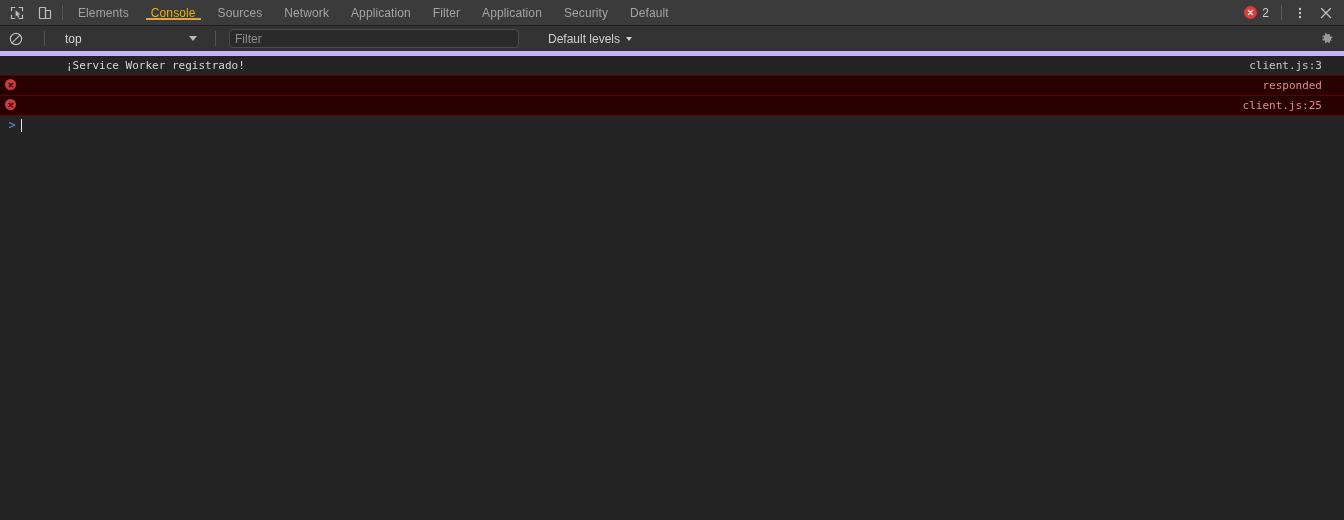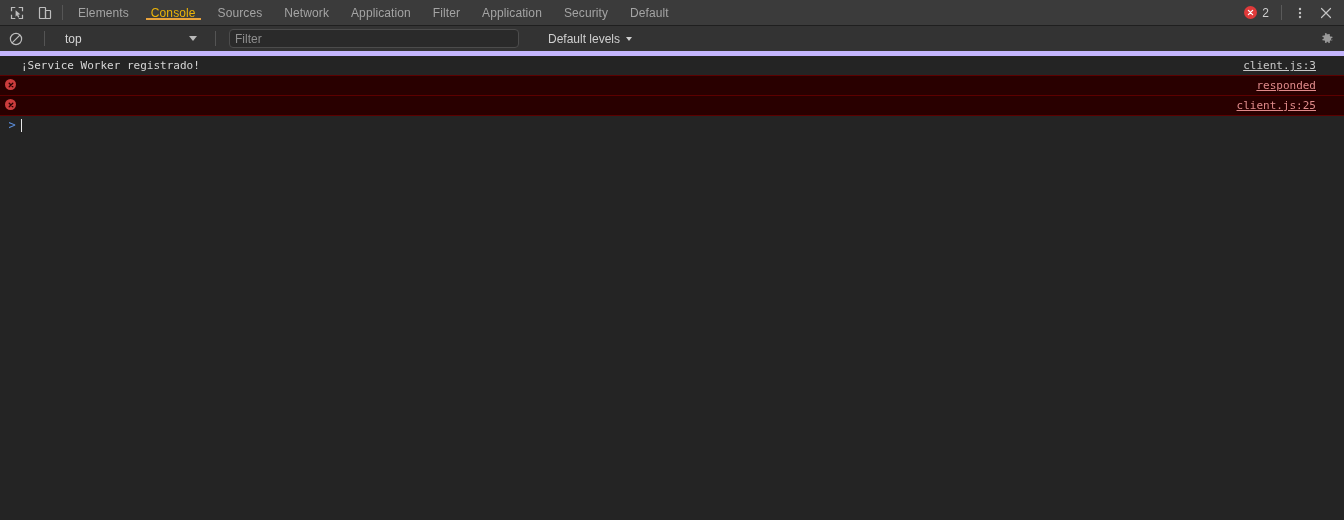--- a/index.html
+++ b/index.html
@@ -202,20 +202,21 @@
     position: relative;
     display: flex;
     align-items: flex-start;
     min-height: 19px;
     padding: 2px 0 2px 0;
     box-sizing: border-box;
   }
   .row.log {
     background: #242424;
     color: #d6d6d6;
+    margin-left: 45px;
   }
   .row.error {
     background: #290000;
     border-top: 1px solid #5c0000;
     border-bottom: 1px solid #5c0000;
     color: #e36e6e;
   }
   .row.error + .row.error { border-top: none; }
   .row-gutter {
     width: 21px;
@@ -253,24 +254,23 @@
     padding-top: 1px;
     overflow: hidden;
   }
   .row-link {
     color: inherit;
     text-decoration: underline;
   }
   .src-link {
     flex: 0 0 auto;
     margin-left: auto;
-    padding-right: 28px;
+    padding-right: 22px;
     padding-top: 1px;
     line-height: 14px;
-    text-decoration: underline;
     white-space: nowrap;
   }
   .row.log .src-link { color: #c9c9c9; }
   .row.error .src-link { color: #e08a8a; }
 
   .prompt-row {
     display: flex;
     align-items: center;
     height: 18px;
     padding-left: 4px;

